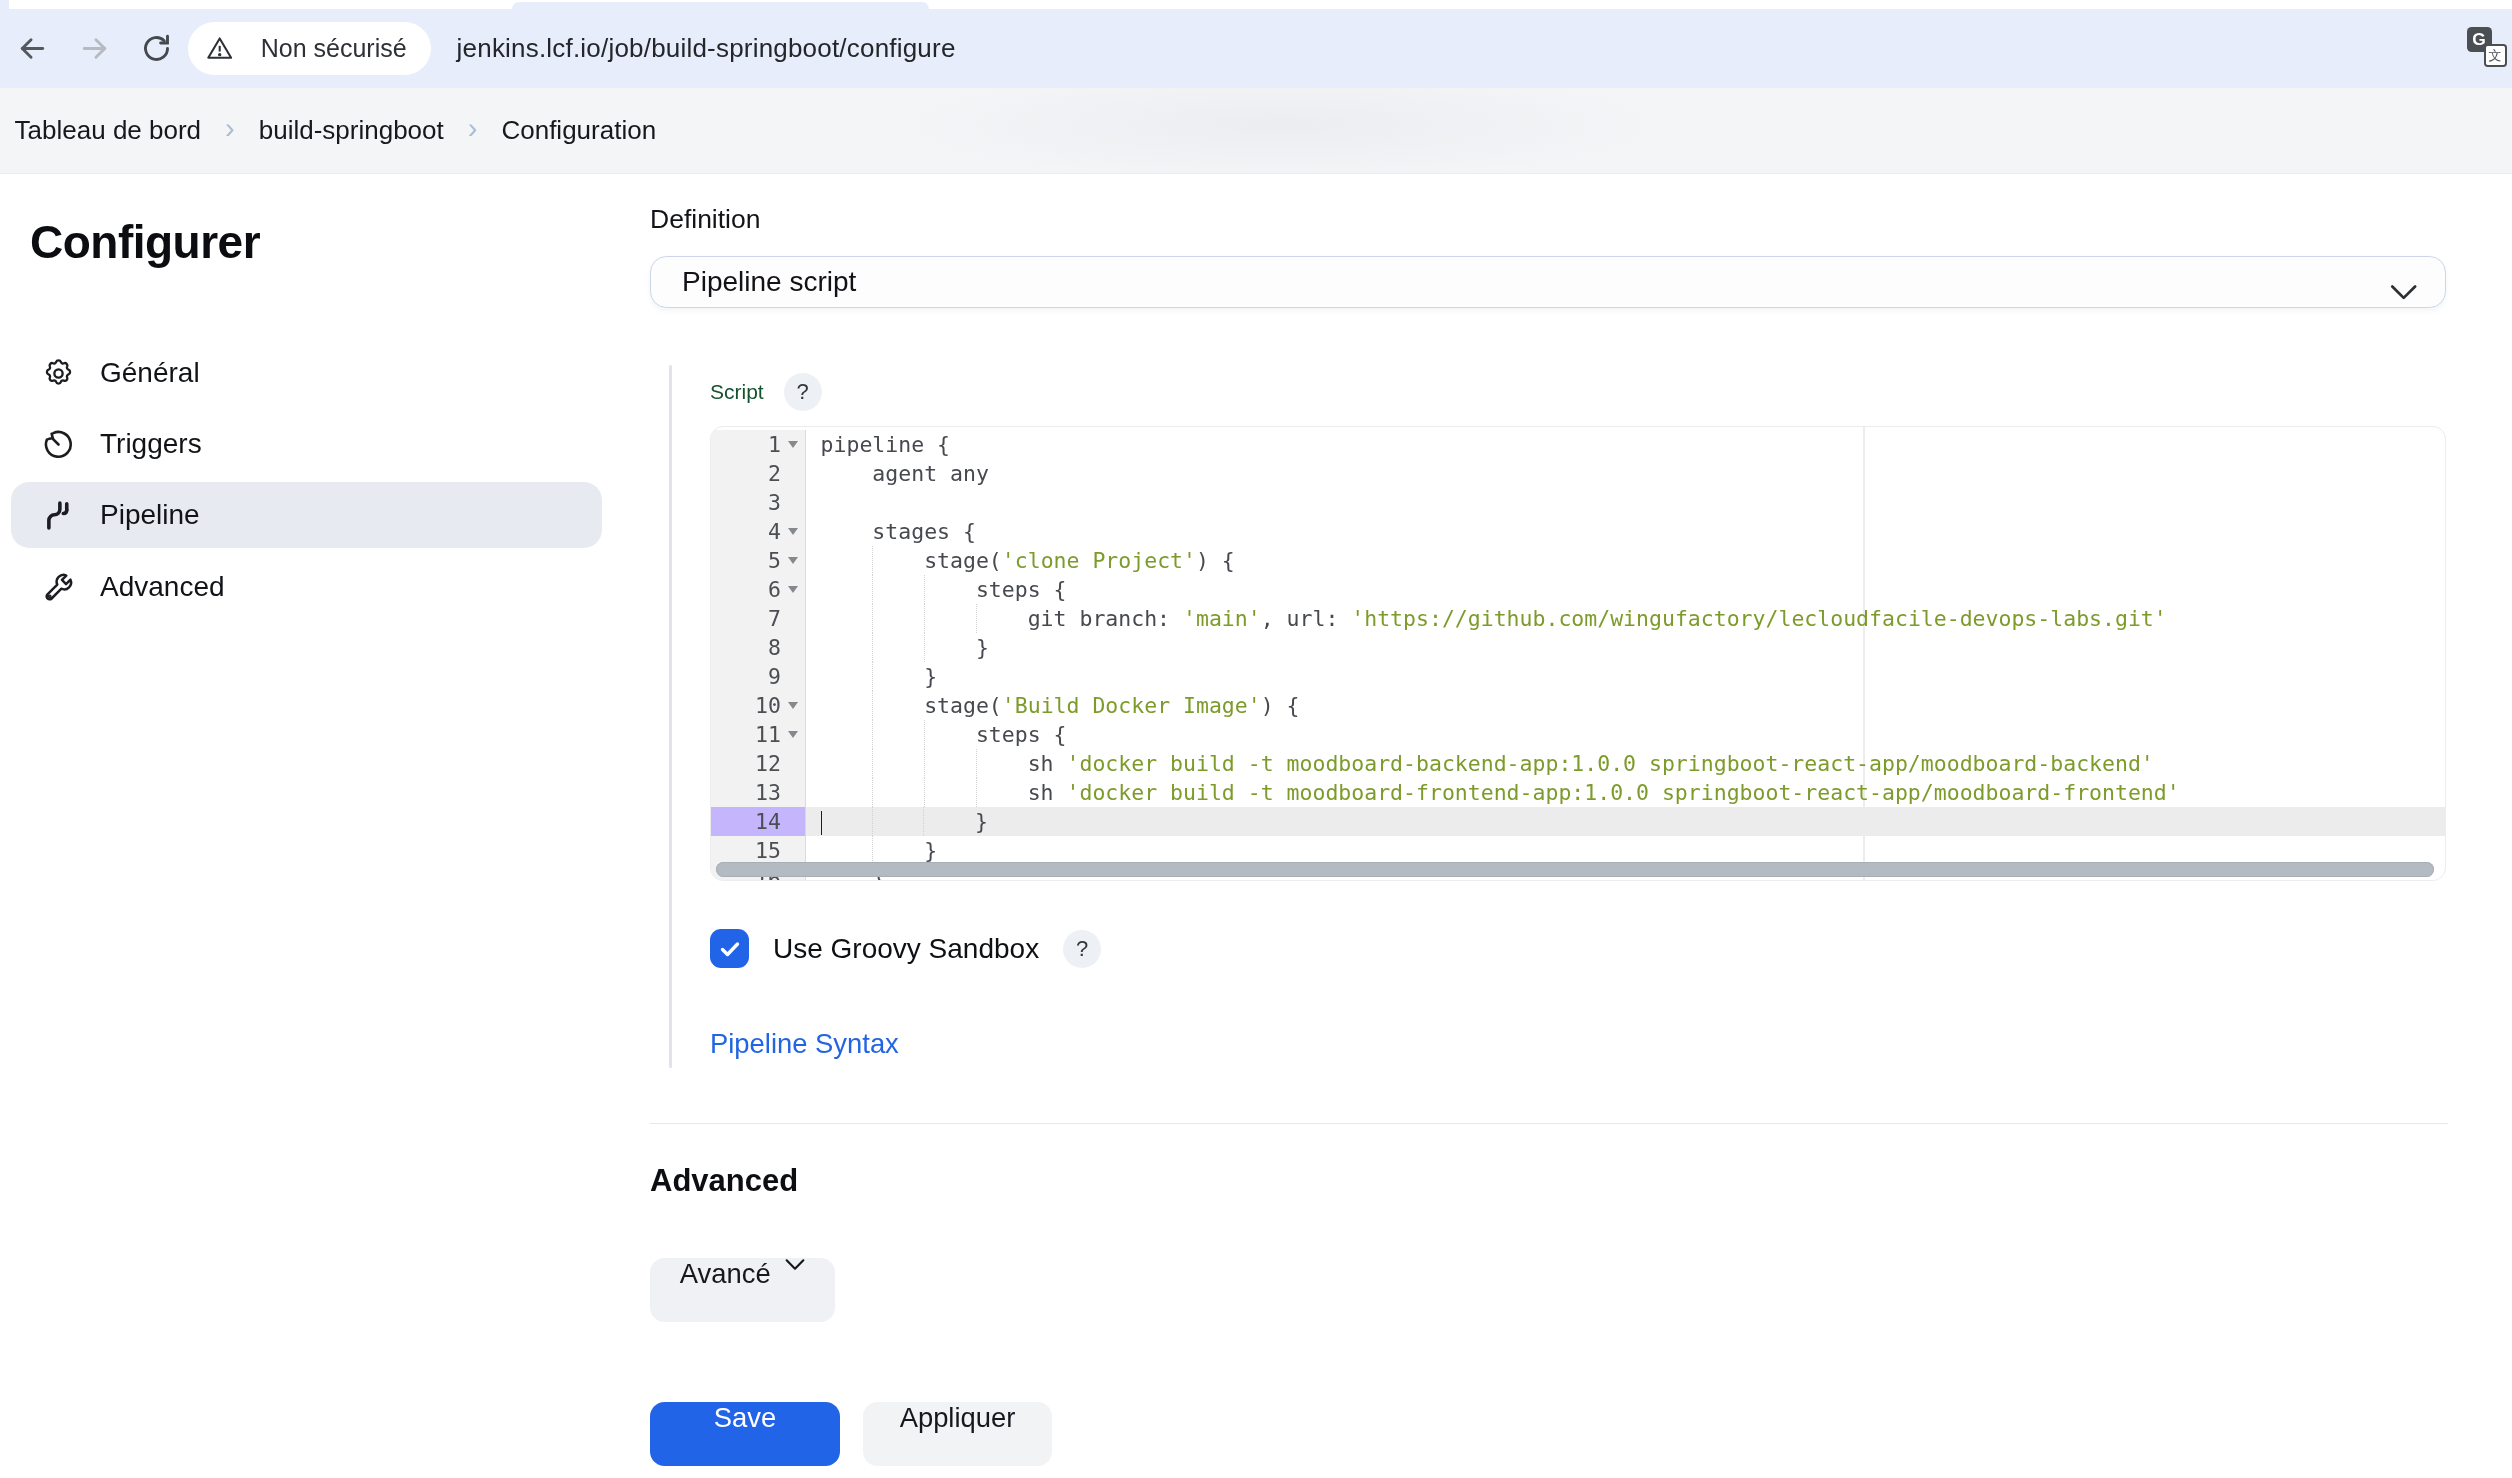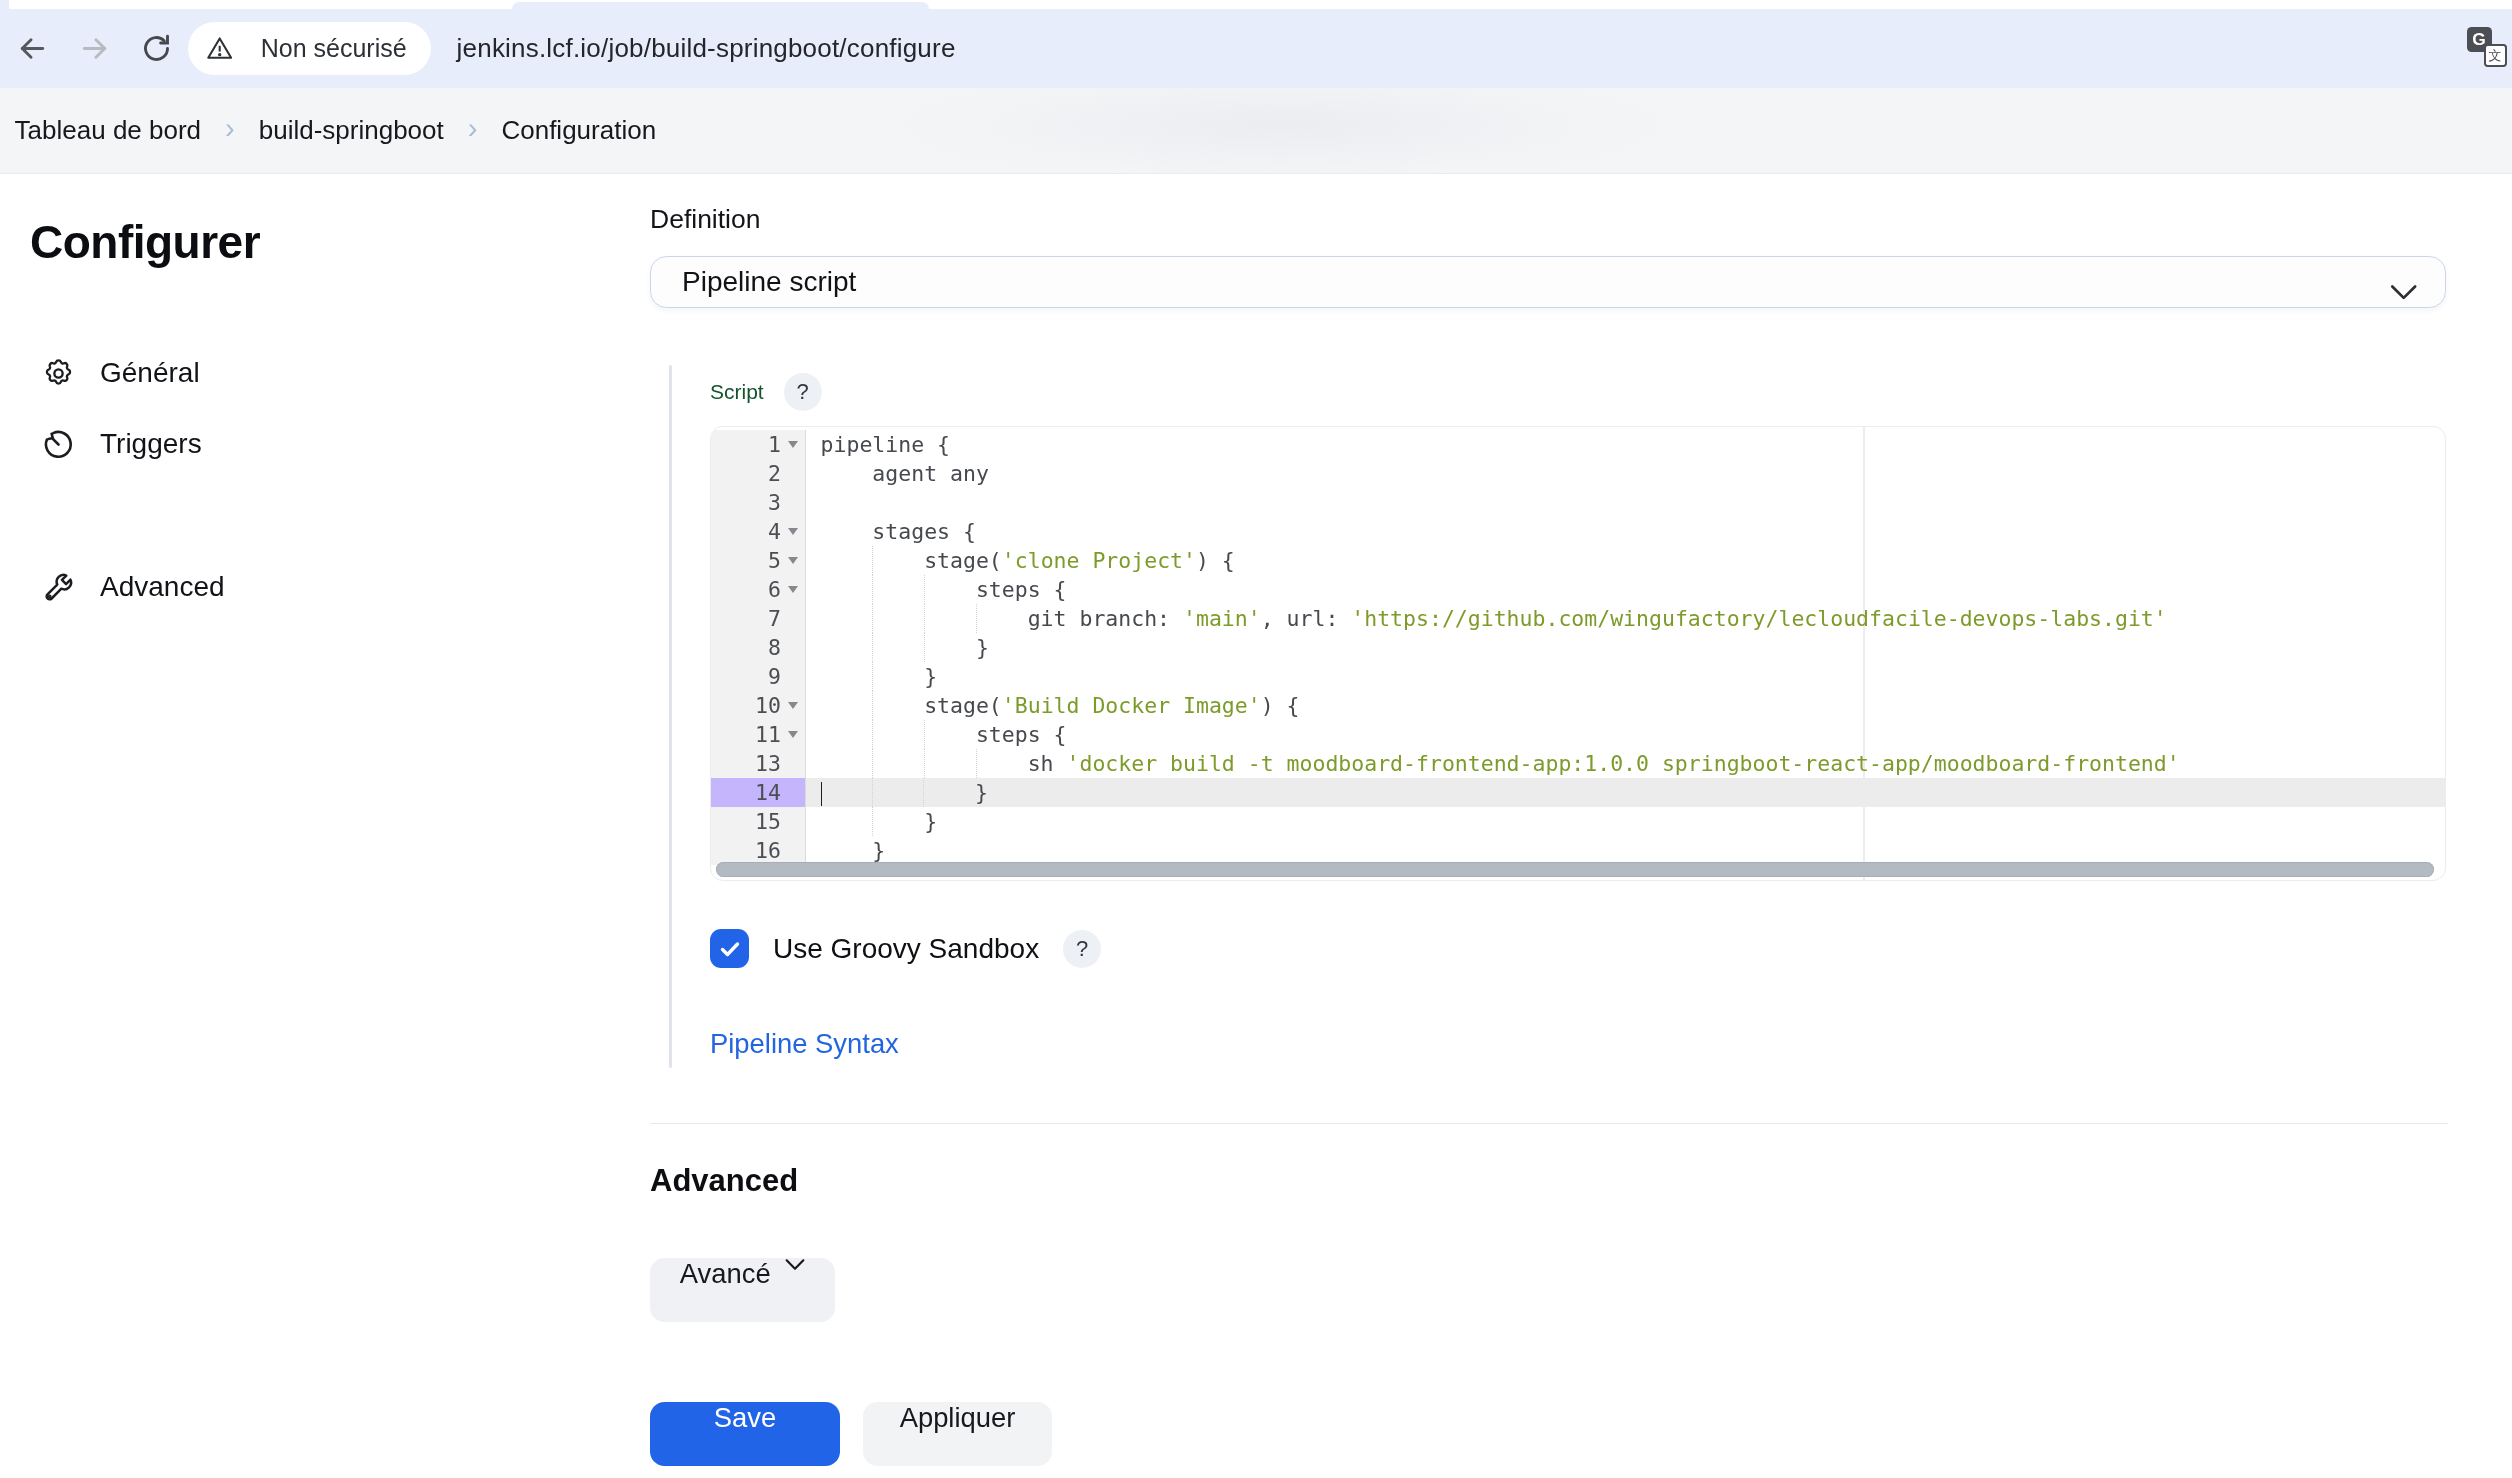--- a/index.html
+++ b/index.html
@@ -152,20 +152,30 @@
       <div class="nav-item" style="top:165px;">
         <span class="ic">
           <svg width="33" height="33" viewBox="0 0 24 24" fill="none" stroke="#1b1d21" stroke-width="1.7" stroke-linejoin="round">
               <path d="M10.3 3.6c.4-1.5 3-1.5 3.4 0 .3 1 1.4 1.5 2.3 1 1.4-.7 3 .9 2.3 2.3-.5.9 0 2 1 2.3 1.5.4 1.5 3 0 3.4-1 .3-1.5 1.4-1 2.3.7 1.4-.9 3-2.3 2.3-.9-.5-2 0-2.3 1-.4 1.5-3 1.5-3.4 0-.3-1-1.4-1.5-2.3-1-1.4.7-3-.9-2.3-2.3.5-.9 0-2-1-2.3-1.5-.4-1.5-3 0-3.4 1-.3 1.5-1.4 1-2.3-.7-1.4.9-3 2.3-2.3.9.5 2 0 2.3-1z"></path>
               <circle cx="12" cy="12" r="3"></circle>
             </svg>
         </span>
         <span class="lbl">Général</span>
       </div>
 
+      <div class="nav-item active" style="top:307px;">
+        <span class="ic">
+          <svg width="33" height="33" viewBox="0 0 24 24" fill="none" stroke="#1b1d21" stroke-width="2.6" stroke-linecap="round" stroke-linejoin="round">
+              <path d="M5 21v-5.5c0-2.2 1.8-4 4-4h0c2.2 0 4-1.8 4-4V3"></path>
+              <path d="M18 8V3.5"></path>
+              <path d="M18 8c0 1.5-1 2.5-2.5 2.5"></path>
+            </svg>
+        </span>
+        <span class="lbl">Pipeline</span>
+      </div>
 
       <div class="nav-item" style="top:379px;">
         <span class="ic">
           <svg width="33" height="33" viewBox="0 0 24 24" fill="none" stroke="#1b1d21" stroke-width="1.8" stroke-linejoin="round">
               <path d="M20.7 6.3a5 5 0 0 1-6.6 6.6L7 20a2.1 2.1 0 0 1-3-3l7.1-7.1a5 5 0 0 1 6.6-6.6L14.5 6.5l3 3z"></path>
               <circle cx="5.6" cy="18.4" r="0.5" fill="#1b1d21"></circle>
             </svg>
         </span>
         <span class="lbl">Advanced</span>
       </div>
@@ -195,20 +205,21 @@
             <div class="cl"><div class="gut"><span class="num">2</span><span class="foldbox"></span></div><div class="codecell"><span class="ig"></span><span>agent any</span></div></div>
             <div class="cl"><div class="gut"><span class="num">3</span><span class="foldbox"></span></div><div class="codecell"></div></div>
             <div class="cl"><div class="gut"><span class="num">4</span><span class="foldbox"><span class="fold"></span></span></div><div class="codecell"><span class="ig"></span><span>stages {</span></div></div>
             <div class="cl"><div class="gut"><span class="num">5</span><span class="foldbox"><span class="fold"></span></span></div><div class="codecell"><span class="ig"></span><span class="ig b"></span><span>stage(</span><span class="str">'clone Project'</span><span>) {</span></div></div>
             <div class="cl"><div class="gut"><span class="num">6</span><span class="foldbox"><span class="fold"></span></span></div><div class="codecell"><span class="ig"></span><span class="ig b"></span><span class="ig b"></span><span>steps {</span></div></div>
             <div class="cl"><div class="gut"><span class="num">7</span><span class="foldbox"></span></div><div class="codecell"><span class="ig"></span><span class="ig b"></span><span class="ig b"></span><span class="ig b"></span><span>git branch: </span><span class="str">'main'</span><span>, url: </span><span class="str">'https://github.com/wingufactory/lecloudfacile-devops-labs.git'</span></div></div>
             <div class="cl"><div class="gut"><span class="num">8</span><span class="foldbox"></span></div><div class="codecell"><span class="ig"></span><span class="ig b"></span><span class="ig b"></span><span>}</span></div></div>
             <div class="cl"><div class="gut"><span class="num">9</span><span class="foldbox"></span></div><div class="codecell"><span class="ig"></span><span class="ig b"></span><span>}</span></div></div>
             <div class="cl"><div class="gut"><span class="num">10</span><span class="foldbox"><span class="fold"></span></span></div><div class="codecell"><span class="ig"></span><span class="ig b"></span><span>stage(</span><span class="str">'Build Docker Image'</span><span>) {</span></div></div>
             <div class="cl"><div class="gut"><span class="num">11</span><span class="foldbox"><span class="fold"></span></span></div><div class="codecell"><span class="ig"></span><span class="ig b"></span><span class="ig b"></span><span>steps {</span></div></div>
+            <div class="cl"><div class="gut"><span class="num">12</span><span class="foldbox"></span></div><div class="codecell"><span class="ig"></span><span class="ig b"></span><span class="ig b"></span><span class="ig b"></span><span>sh </span><span class="str">'docker build -t moodboard-backend-app:1.0.0 springboot-react-app/moodboard-backend'</span></div></div>
             <div class="cl"><div class="gut"><span class="num">13</span><span class="foldbox"></span></div><div class="codecell"><span class="ig"></span><span class="ig b"></span><span class="ig b"></span><span class="ig b"></span><span>sh </span><span class="str">'docker build -t moodboard-frontend-app:1.0.0 springboot-react-app/moodboard-frontend'</span></div></div>
             <div class="cl act"><div class="gut"><span class="num">14</span><span class="foldbox"></span></div><div class="codecell"><span class="caret"></span><span class="ig"></span><span class="ig b"></span><span class="ig b"></span><span>}</span></div></div>
             <div class="cl"><div class="gut"><span class="num">15</span><span class="foldbox"></span></div><div class="codecell"><span class="ig"></span><span class="ig b"></span><span>}</span></div></div>
             <div class="cl"><div class="gut"><span class="num">16</span><span class="foldbox"></span></div><div class="codecell"><span class="ig"></span><span>}</span></div></div>
           </div>
         <div class="hscroll"></div>
       </div>
 
       <div class="sandbox">
         <span class="checkbox">

